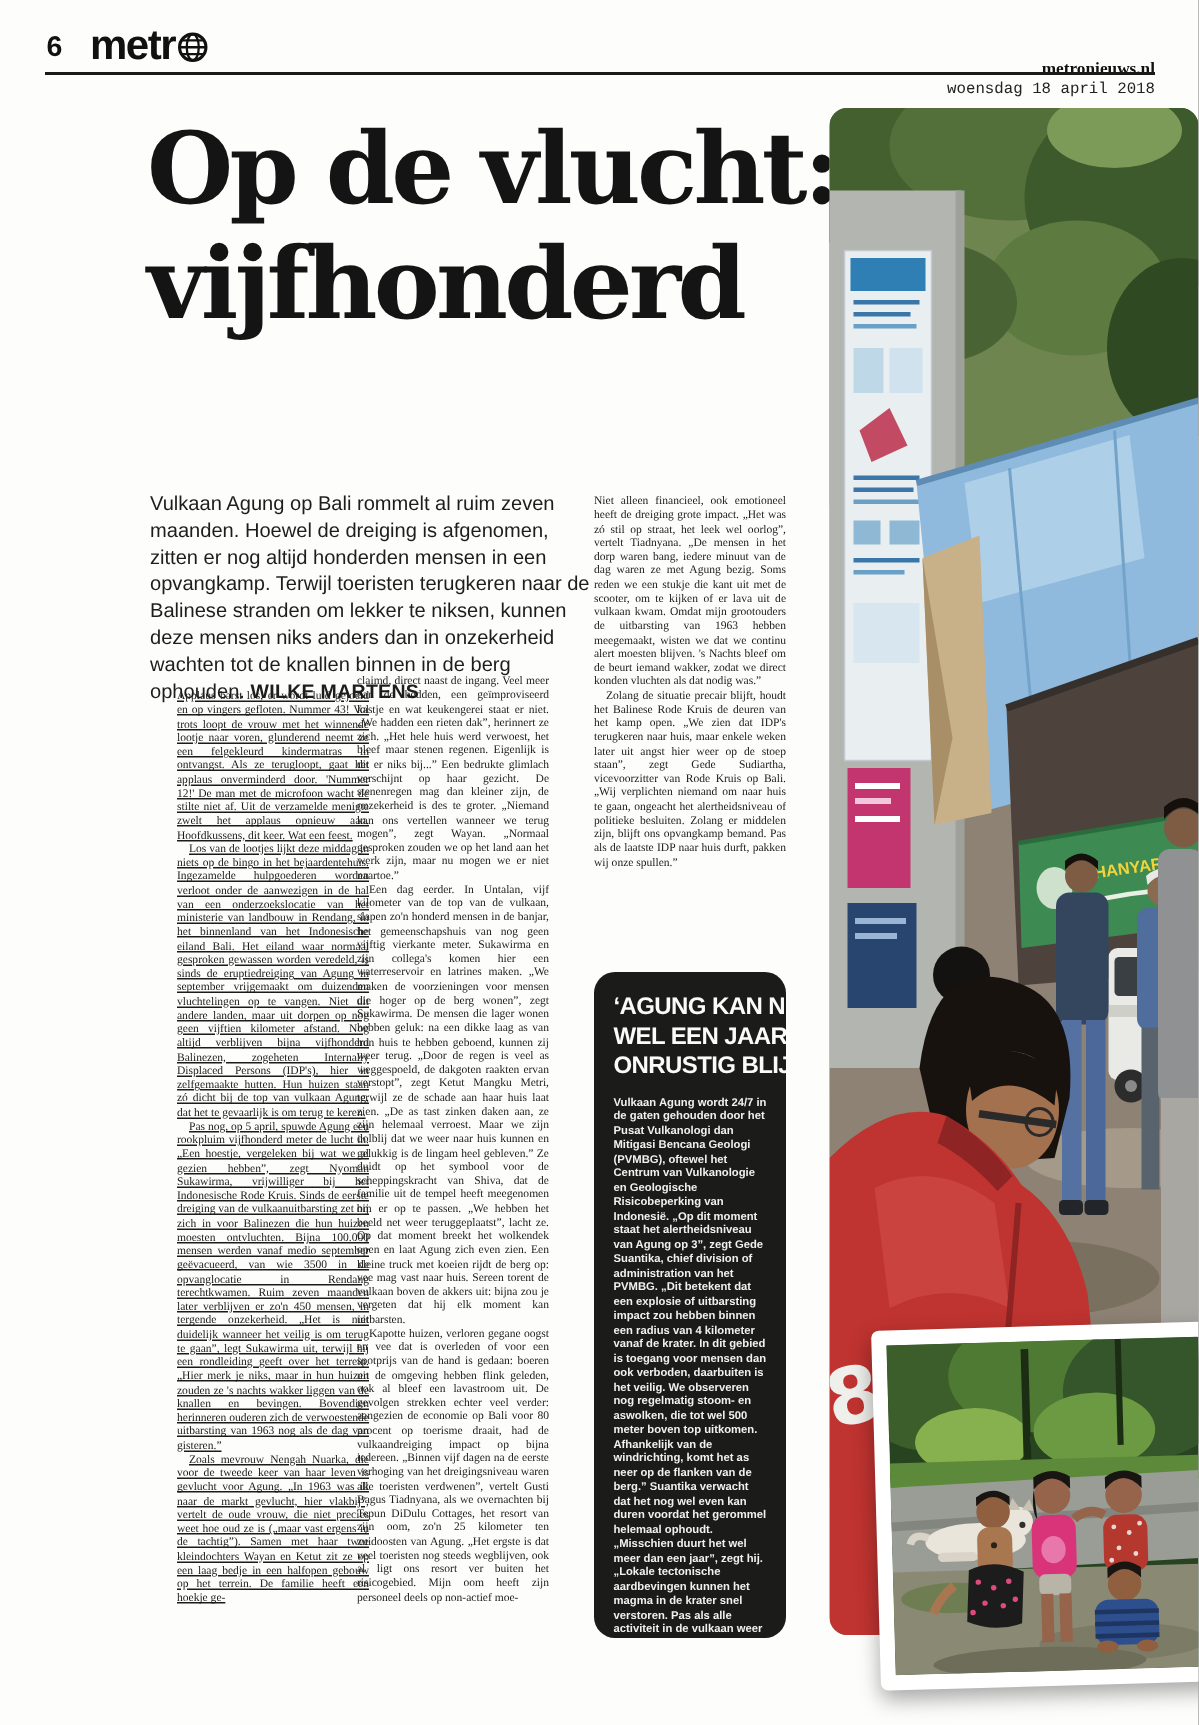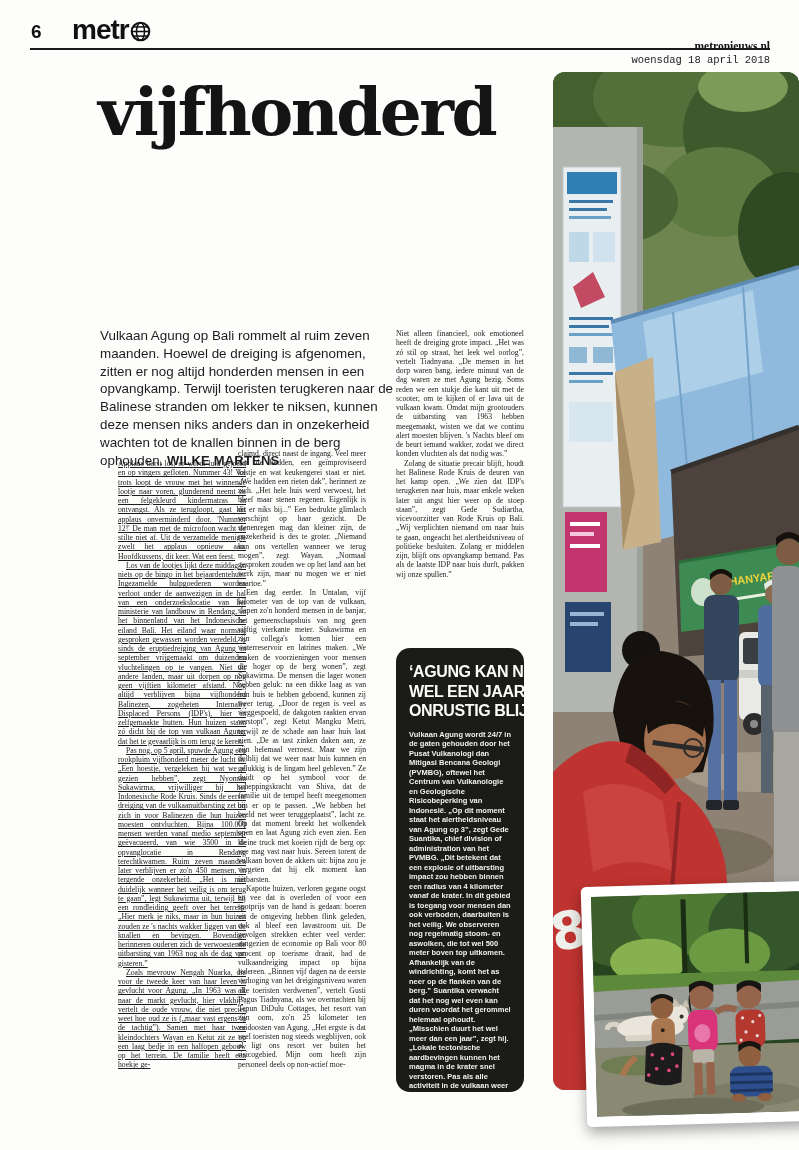--- a/index.html
+++ b/index.html
@@ -1,21 +1,21 @@
 <!DOCTYPE html>
 <html><head>
 <meta charset="utf-8">
 <style>
   html,body{margin:0;padding:0;background:#888;}
   .page{position:relative;width:799px;height:1150px;background:#fdfdfc;overflow:hidden;
         font-family:"Liberation Serif",serif;color:#1c1c1c;margin:0 auto;}
   
   .pagenum{position:absolute;left:31px;top:21px;font-family:"Liberation Sans",sans-serif;
            font-weight:bold;font-size:19px;color:#111;}
-  .brand{position:absolute;left:72px;top:14px;font-family:"Liberation Sans",sans-serif;
+  .brand{position:absolute;left:60px;top:14px;font-family:"Liberation Sans",sans-serif;
          font-weight:bold;font-size:28px;letter-spacing:-1px;color:#111;display:flex;align-items:center;}
   .brand svg{margin-left:1px;margin-top:3px;}
   .masthead-right{position:absolute;right:29px;top:20px;text-align:right;}
   .site{font-family:"Liberation Serif",serif;font-weight:bold;font-size:11.5px;color:#111;margin-top:20px;}
   .date{font-family:Liberation Mono, monospace;font-size:10.5px;color:#222;margin-top:2px;text-align:right;}
   .header-rule{position:absolute;left:30px;top:48px;width:740px;height:2px;background:#1a1a1a;}
   
   .headline{position:absolute;left:98px;top:74px;width:470px;
             font-family:"DejaVu Serif",serif;font-weight:bold;color:#141414;
             font-size:66px;line-height:77px;letter-spacing:-2.5px;}
@@ -68,20 +68,21 @@
       <line x1="3" y1="15.8" x2="19" y2="15.8" stroke="#111" stroke-width="1.6"></line>
     </svg>
   </div>
   <div class="masthead-right">
     <div class="site">metronieuws.nl</div>
     <div class="date">woensdag 18 april 2018</div>
   </div>
   <div class="header-rule"></div>
 
   <h1 class="headline" style="margin:0;">
+    <span>Op de vlucht:</span>
     <span>vijfhonderd</span>
   </h1>
 
   <div class="intro"><span>Vulkaan Agung op Bali rommelt al ruim zeven maanden. Hoewel de dreiging is afgenomen, zitten er nog altijd honderden mensen in een opvangkamp. Terwijl toeristen terugkeren naar de Balinese stranden om lekker te niksen, kunnen deze mensen niks anders dan in onzekerheid wachten tot de knallen binnen in de berg ophouden. </span><span class="byline">WILKE MARTENS</span></div>
 
   <div class="col" id="col1">
       <p>Applaus barst los, er wordt luid gejoeld en op vingers gefloten. Nummer 43! Vol trots loopt de vrouw met het winnende lootje naar voren, glunderend neemt ze een felgekleurd kindermatras in ontvangst. Als ze terugloopt, gaat het applaus onverminderd door. 'Nummer 12!' De man met de microfoon wacht de stilte niet af. Uit de verzamelde menigte zwelt het applaus opnieuw aan. Hoofdkussens, dit keer. Wat een feest.</p>
       <p>Los van de lootjes lijkt deze middag in niets op de bingo in het bejaardentehuis. Ingezamelde hulpgoederen worden verloot onder de aanwezigen in de hal van een onderzoekslocatie van het ministerie van landbouw in Rendang, in het binnenland van het Indonesische eiland Bali. Het eiland waar normaal gesproken gewassen worden veredeld, is sinds de eruptiedreiging van Agung in september vrijgemaakt om duizenden vluchtelingen op te vangen. Niet uit andere landen, maar uit dorpen op nog geen vijftien kilometer afstand. Nog altijd verblijven bijna vijfhonderd Balinezen, zogeheten Internally Displaced Persons (IDP's), hier in zelfgemaakte hutten. Hun huizen staan zó dicht bij de top van vulkaan Agung, dat het te gevaarlijk is om terug te keren.</p>
       <p>Pas nog, op 5 april, spuwde Agung een rookpluim vijfhonderd meter de lucht in. „Een hoestje, vergeleken bij wat we al gezien hebben”, zegt Nyoman Sukawirma, vrijwilliger bij het Indonesische Rode Kruis. Sinds de eerste dreiging van de vulkaanuitbarsting zet hij zich in voor Balinezen die hun huizen moesten ontvluchten. Bijna 100.000 mensen werden vanaf medio september geëvacueerd, van wie 3500 in de opvanglocatie in Rendang terechtkwamen. Ruim zeven maanden later verblijven er zo'n 450 mensen, in tergende onzekerheid. „Het is niet duidelijk wanneer het veilig is om terug te gaan”, legt Sukawirma uit, terwijl hij een rondleiding geeft over het terrein. „Hier merk je niks, maar in hun huizen zouden ze 's nachts wakker liggen van de knallen en bevingen. Bovendien herinneren ouderen zich de verwoestende uitbarsting van 1963 nog als de dag van gisteren.”</p>
       <p>Zoals mevrouw Nengah Nuarka, die voor de tweede keer van haar leven is gevlucht voor Agung. „In 1963 was ik naar de markt gevlucht, hier vlakbij”, vertelt de oude vrouw, die niet precies weet hoe oud ze is („maar vast ergens in de tachtig”). Samen met haar twee kleindochters Wayan en Ketut zit ze op een laag bedje in een halfopen gebouw op het terrein. De familie heeft een hoekje ge-</p>

